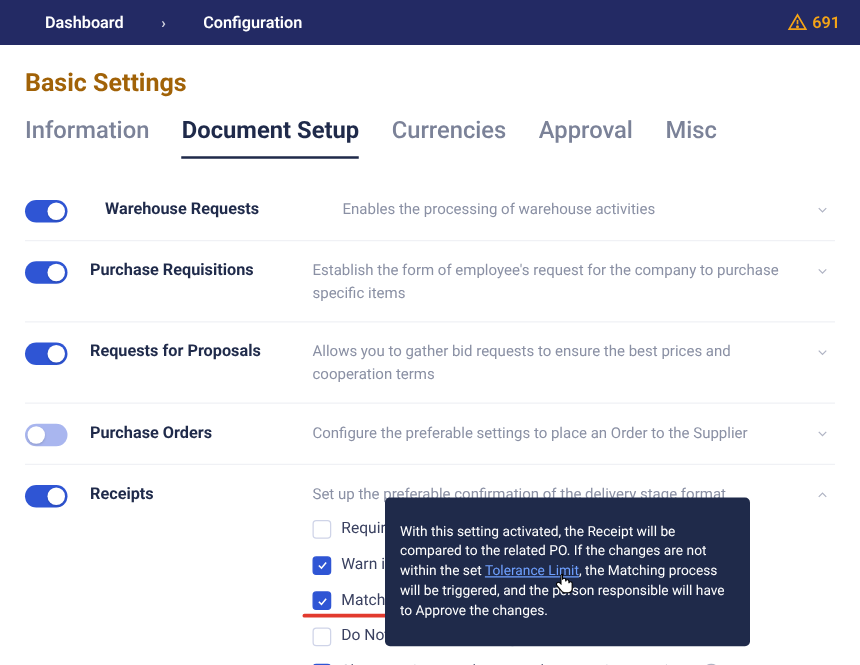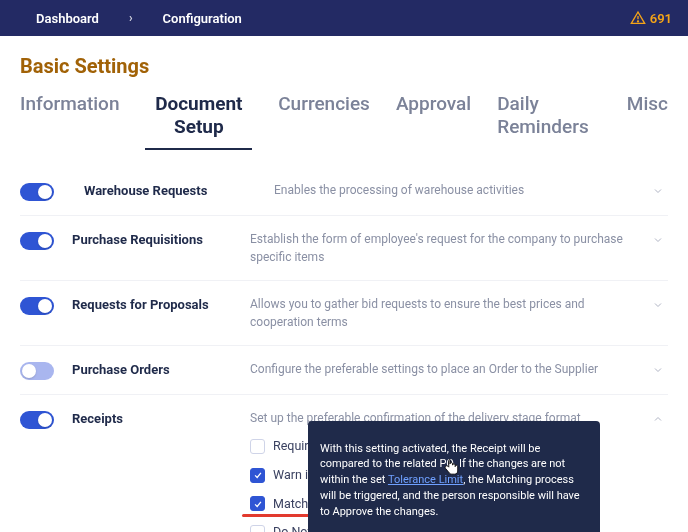--- a/index.html
+++ b/index.html
@@ -171,21 +171,20 @@
   </div>
 </div>
 
 <div class="page-title">Basic Settings</div>
 
 <div class="tabs">
   <div class="tab">Information</div>
   <div class="tab active">Document Setup</div>
   <div class="tab">Currencies</div>
   <div class="tab">Approval</div>
-  <div class="tab">Daily Reminders</div>
   <div class="tab">Misc</div>
 </div>
 
 <div class="settings">
 
   <div class="row">
     <div class="toggle-col">
         <div class="toggle"></div>
       </div>
     <div class="label-col">Warehouse Requests</div>

